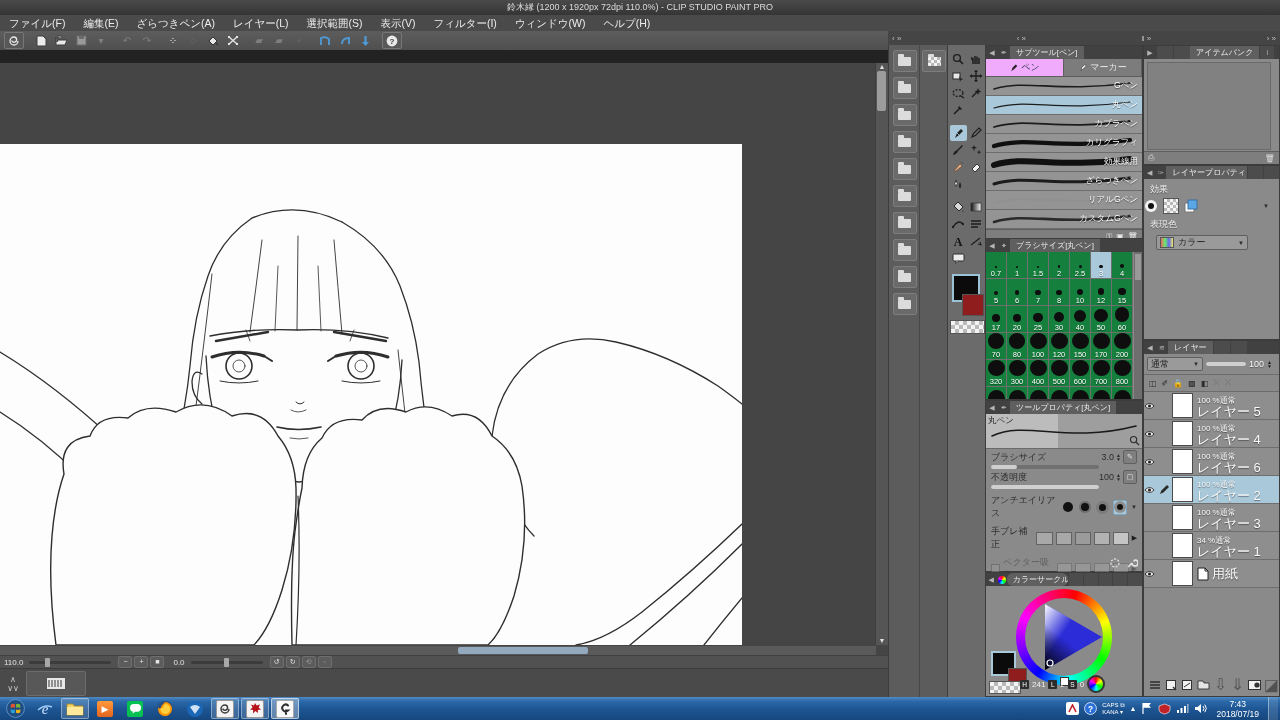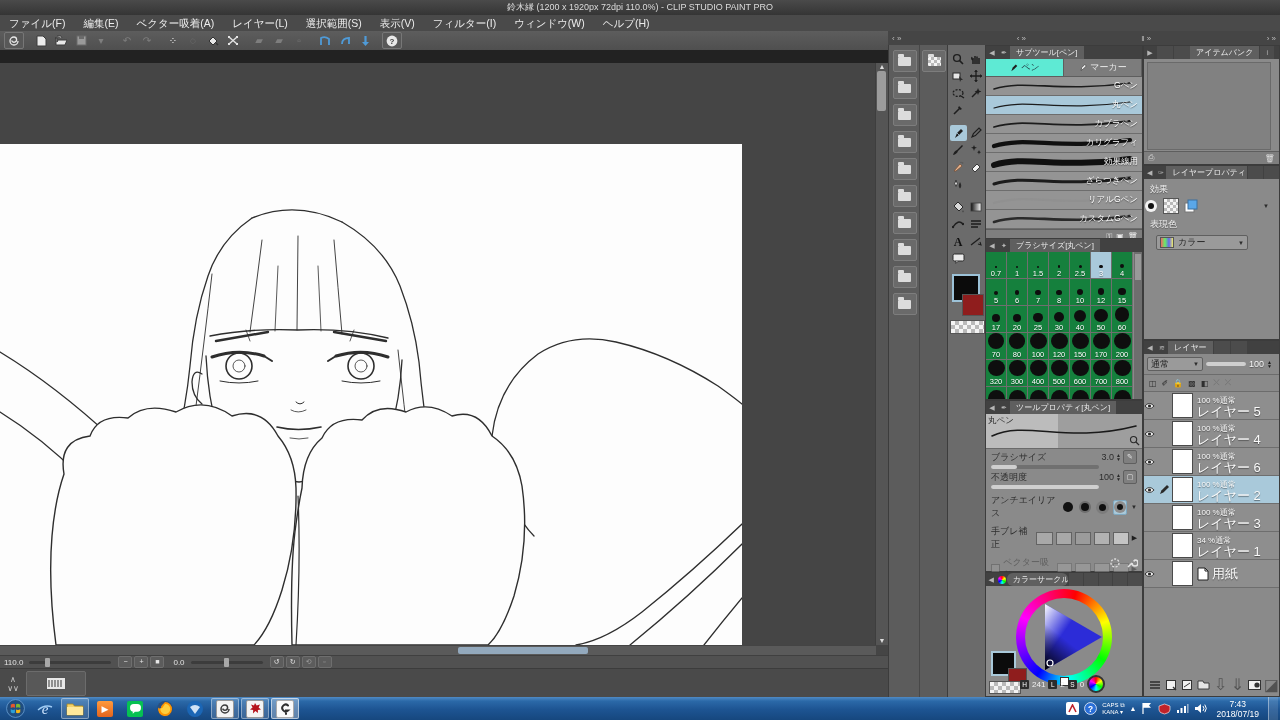--- a/index.html
+++ b/index.html
@@ -70,21 +70,21 @@
   .panel{position:absolute;background:#8a8a8a;border:1px solid #3c3c3c;box-sizing:border-box;}
   .phead{height:13px;background:#414141;display:flex;align-items:stretch;font-size:8px;color:#cfcfcf;}
   .phead .mini{width:12px;display:flex;align-items:center;justify-content:center;font-size:7px;color:#b5b5b5;}
   .ptab{background:#5f5f5f;color:#eaeaea;padding:0 6px;line-height:13px;white-space:nowrap;overflow:hidden;}
   .ptabstub{width:16px;background:#4c4c4c;margin-left:1px;}
   
   #subtool{left:985px;top:45px;width:158px;height:193px;}
   #stTabs{display:flex;height:17px;border-bottom:1px solid #5e5e5e;}
   .stTab{flex:1;display:flex;align-items:center;justify-content:center;font-size:9px;color:#2c3b46;
     background:#7c7c7c;border-right:1px solid #5e5e5e;color:#e8e8e8;}
-  .stTab.sel{background:#5eead4;color:#1d2d38;}
+  .stTab.sel{background:#f0abfc;color:#1d2d38;}
   .penrow{height:18px;display:flex;align-items:center;background:#949494;border-bottom:1px solid #6d6d6d;position:relative;}
   .penrow.sel{background:#a9c9da;}
   .penrow .lbl{position:absolute;right:4px;font-size:8.5px;color:#fff;text-shadow:0 1px 1px rgba(0,0,0,.5);}
   .stFoot{height:13px;display:flex;justify-content:flex-end;align-items:center;gap:4px;padding-right:4px;
     background:#7e7e7e;border-top:1px solid #5e5e5e;font-size:8px;color:#e8e8e8;}
   
   #brushsize{left:985px;top:238px;width:158px;height:162px;overflow:hidden;}
   #bsGrid{display:grid;grid-template-columns:repeat(7,21px);margin:0;}
   .bcell{width:21px;height:27px;background:#15803d;border-right:1px solid #6f6f6f;border-bottom:1px solid #6f6f6f;
     display:flex;flex-direction:column;align-items:center;justify-content:flex-end;box-sizing:border-box;}
@@ -173,21 +173,21 @@
 
 <div id="app">
 
   <div id="titlebar" class="abs">
     <span>鈴木縁 (1200 x 1920px 72dpi 110.0%)  - CLIP STUDIO PAINT PRO</span>
   </div>
 
   <div id="menubar" class="abs">
       <span>ファイル(F)</span>
       <span>編集(E)</span>
-      <span>ベクター吸着(A)</span>
+      <span>ざらつきペン(A)</span>
       <span>レイヤー(L)</span>
       <span>選択範囲(S)</span>
       <span>表示(V)</span>
       <span>フィルター(I)</span>
       <span>ウィンドウ(W)</span>
       <span>ヘルプ(H)</span>
     </div>
 
   <div id="toolbar" class="abs">
     <div class="tbtn frame">

